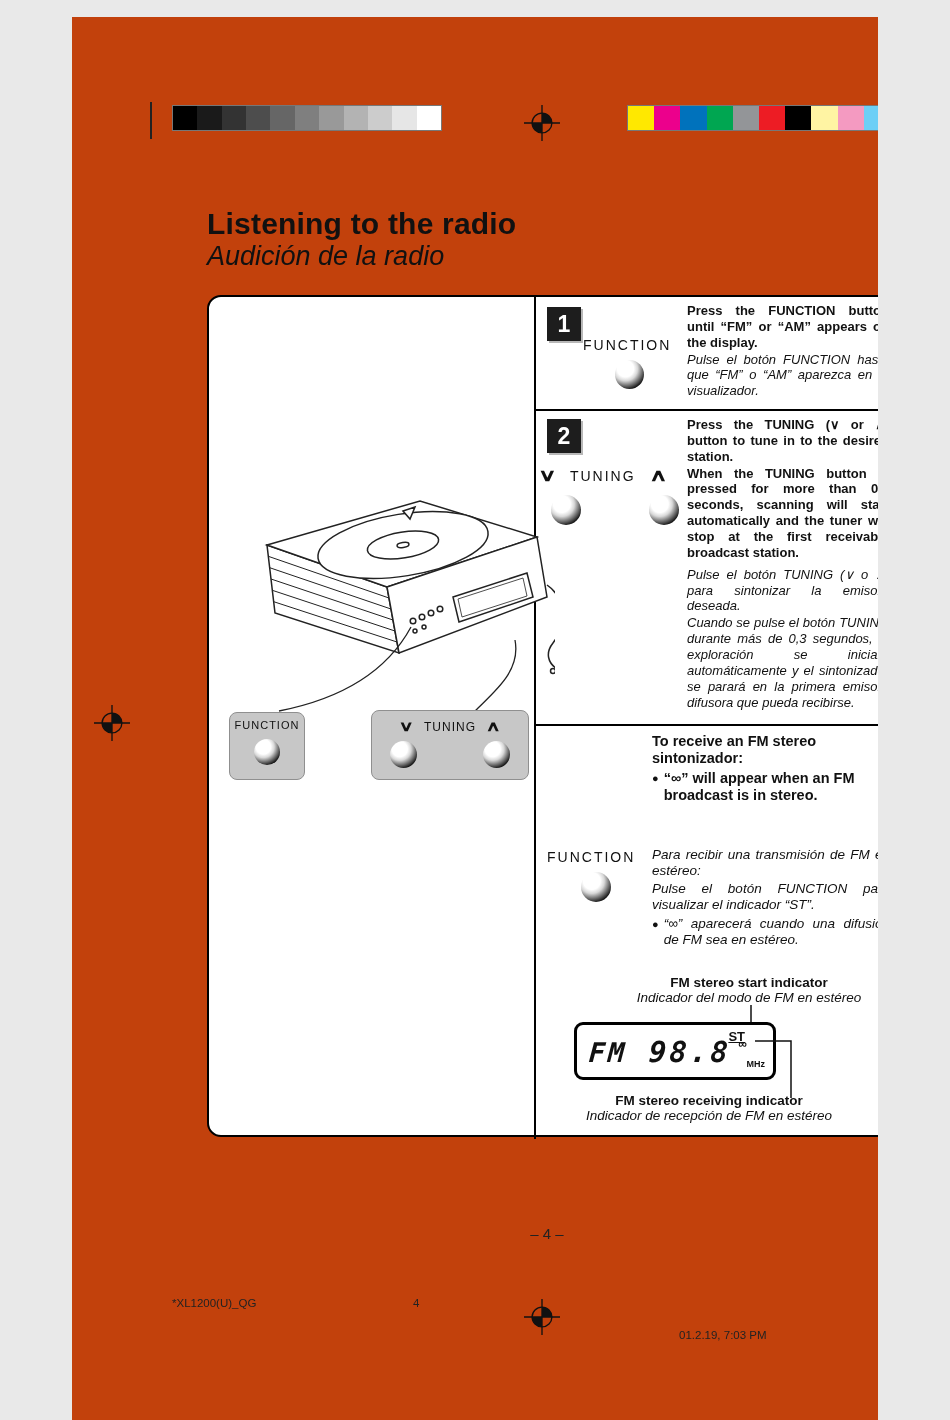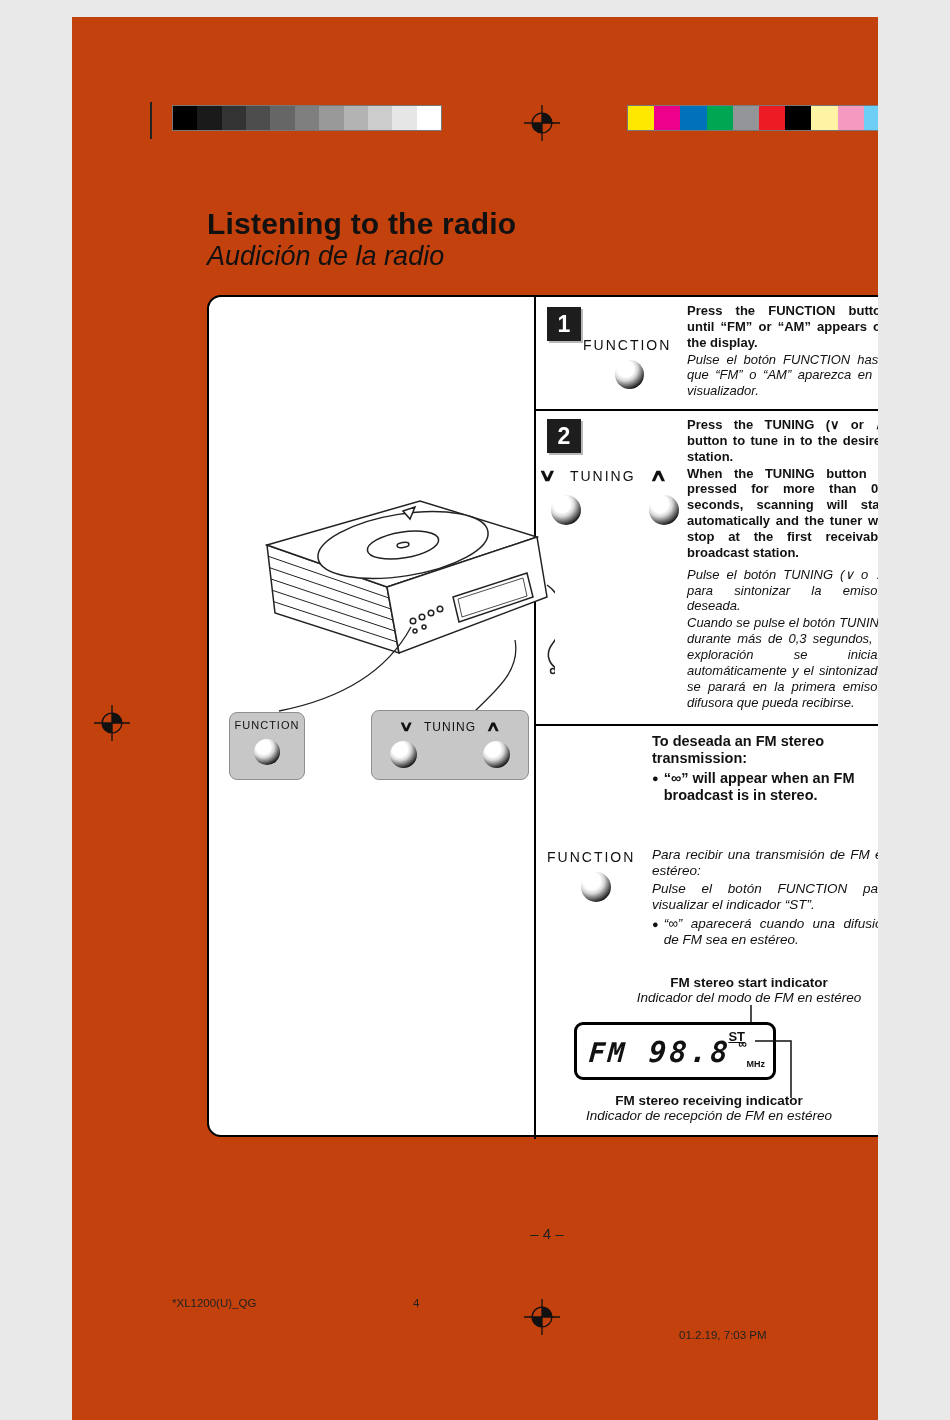--- a/index.html
+++ b/index.html
@@ -221,21 +221,21 @@
     <div class="abs knob" style="left:342px;top:198px;width:30px;height:30px;"></div>
     <div class="abs knob" style="left:440px;top:198px;width:30px;height:30px;"></div>
     <div class="abs" style="left:478px;top:120px;width:202px;">
       <p class="en para">Press the TUNING (∨ or ∧) button to tune in to the desired station.</p>
       <p class="en para">When the TUNING button is pressed for more than 0.5 seconds, scanning will start automatically and the tuner will stop at the first receivable broadcast station.</p>
       <p class="es para" style="margin-top:6px;">Pulse el botón TUNING (∨ o ∧) para sintonizar la emisora deseada.</p>
       <p class="es para">Cuando se pulse el botón TUNING durante más de 0,3 segundos, la exploración se iniciará automáticamente y el sintonizador se parará en la primera emisora difusora que pueda recibirse.</p>
     </div>
 
     <div class="abs" style="left:443px;top:436px;width:238px;">
-      <p class="big-en para">To deseada an FM stereo transmission:</p>
+      <p class="big-en para">To receive an FM stereo sintonizador:</p>
       <div class="bullet-row">
         <span class="b">●</span>
         <span class="big-en">“∞” will appear when an FM broadcast is in stereo.</span>
       </div>
     </div>
 
     <div class="abs ctrl-label" style="left:338px;top:552px;">FUNCTION</div>
     <div class="abs knob" style="left:372px;top:575px;width:30px;height:30px;"></div>
 
     <div class="abs" style="left:443px;top:550px;width:238px;">

